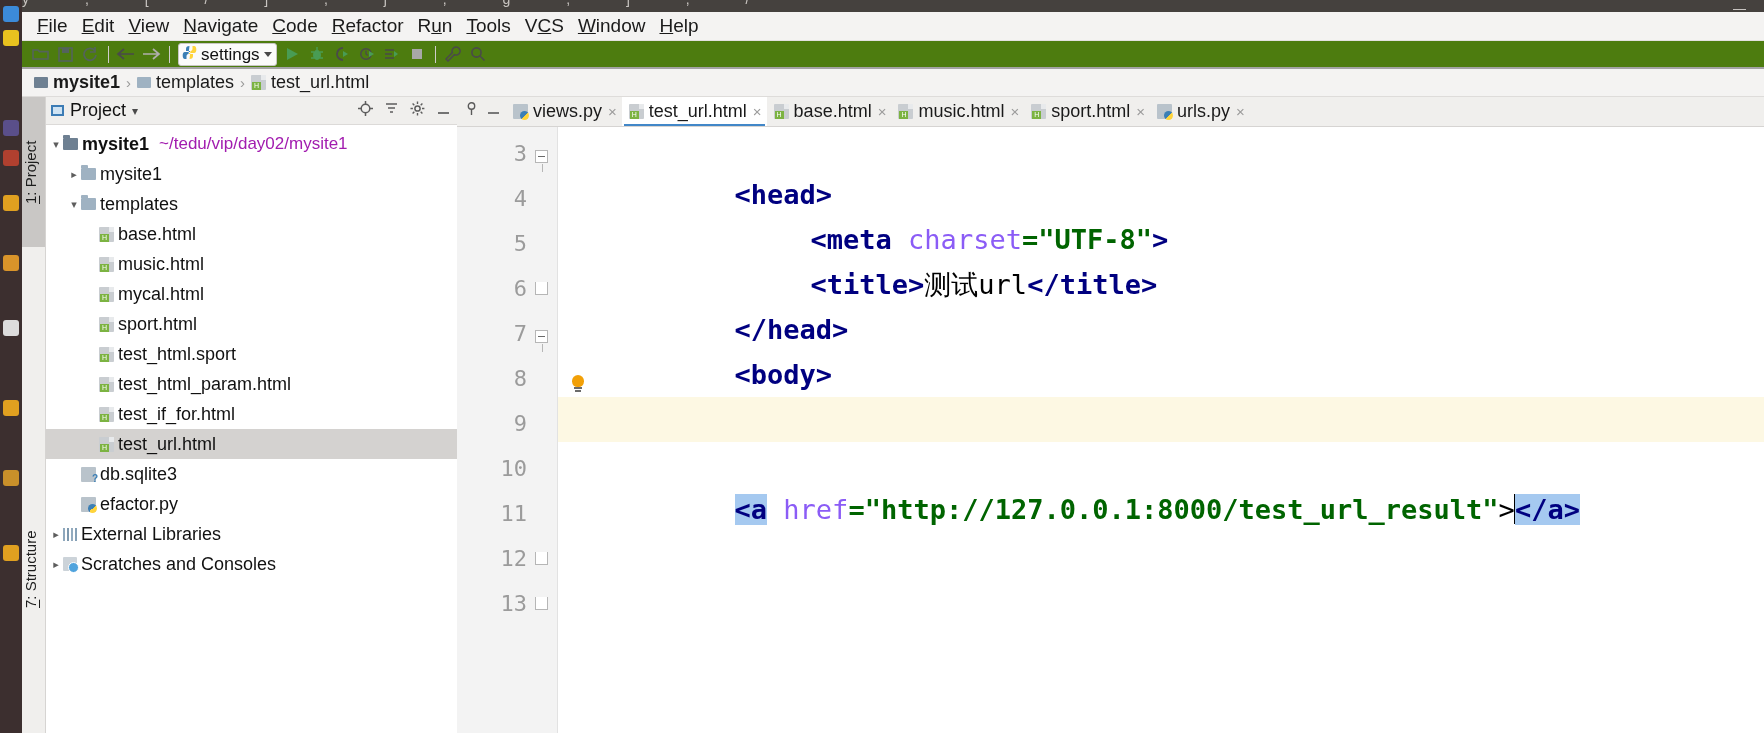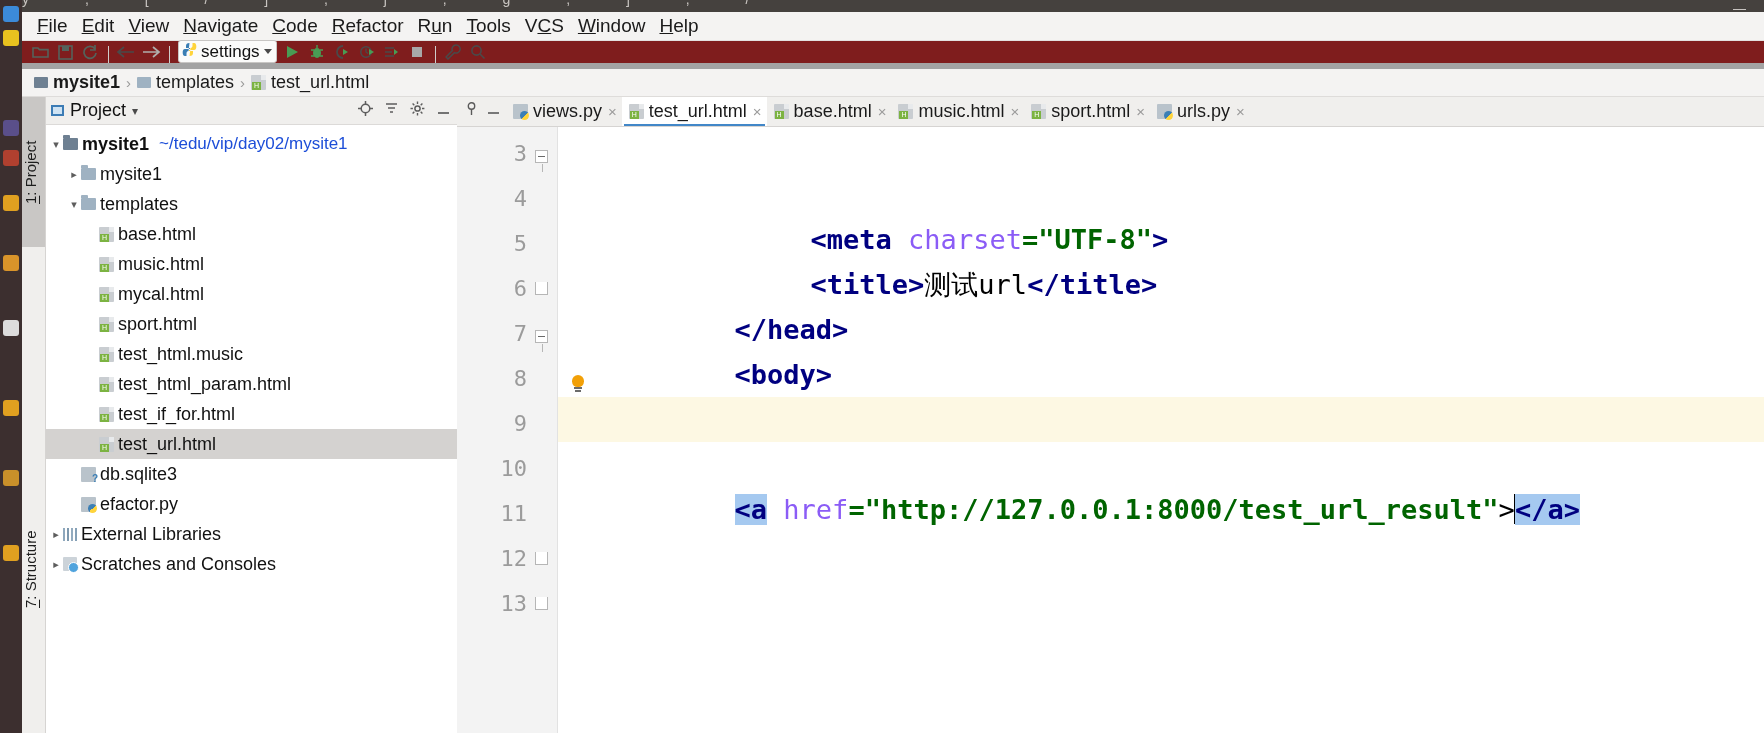--- a/index.html
+++ b/index.html
@@ -42,22 +42,22 @@
   }
   .menuitem{
     font-size:19px;color:#1a1a1a;padding:0 7px;line-height:28px;
     white-space:nowrap;cursor:default;
   }
   .menuitem u{text-decoration:underline;}
 
   
   .toolbar{
     position:absolute;left:22px;top:41px;width:1742px;height:28px;
-    background:#7f1d1d;border-bottom:6px solid #a3a3a3;
-    display:flex;align-items:flex-end;padding-left:6px;box-sizing:border-box;
+    background:#4d7c0f;border-bottom:2px solid #a3a3a3;
+    display:flex;align-items:center;padding-left:6px;box-sizing:border-box;
   }
   .tbtn{
     width:24px;height:22px;display:flex;align-items:center;justify-content:center;
     margin-right:1px;color:#555;
   }
   .tsep{width:1px;height:17px;background:#cfcdcb;margin:0 5px;}
   .runcfg{
     display:flex;align-items:center;height:21px;border:1px solid #c8c6c4;
     border-radius:3px;background:#fbfbfa;padding:0 4px 0 3px;margin:0 3px;
   }
@@ -106,21 +106,21 @@
   .row{
     display:flex;align-items:center;height:30px;white-space:nowrap;padding-left:4px;
   }
   .row.sel{background:#d4d2d0;}
   .arrow{
     width:14px;display:inline-block;text-align:center;color:#5d5d5d;font-size:11px;
     flex:0 0 14px;
   }
   .lbl{margin-left:4px;}
   .lbl.bold{font-weight:bold;}
-  .path{color:#1d4ed8;margin-left:10px;font-size:17px;}
+  .path{color:#a21caf;margin-left:10px;font-size:17px;}
 
   
   .ico{flex:0 0 auto;display:inline-block;position:relative;}
   .ico-folder{width:15px;height:12px;background:#7a8b99;border-radius:1px;}
   .ico-folder.b{background:#6e8092;}
   .ico-folder.lt{background:#9fb2c2;}
   .ico-folder::before{
     content:"";position:absolute;left:0;top:-3px;width:7px;height:3px;
     background:inherit;border-radius:1px 1px 0 0;
   }
@@ -466,21 +466,21 @@
       <div class="row" style="padding-left:54px;">
         <span class="ico ico-html"></span>
         <span class="lbl">mycal.html</span>
       </div>
       <div class="row" style="padding-left:54px;">
         <span class="ico ico-html"></span>
         <span class="lbl">sport.html</span>
       </div>
       <div class="row" style="padding-left:54px;">
         <span class="ico ico-html"></span>
-        <span class="lbl">test_html.music</span>
+        <span class="lbl">test_html.sport</span>
       </div>
       <div class="row" style="padding-left:54px;">
         <span class="ico ico-html"></span>
         <span class="lbl">test_html_param.html</span>
       </div>
       <div class="row" style="padding-left:54px;">
         <span class="ico ico-html"></span>
         <span class="lbl">test_if_for.html</span>
       </div>
       <div class="row sel" style="padding-left:54px;">
@@ -586,20 +586,23 @@
         <div class="fold" style="top:425px;">
           <span class="fdown"></span>
         </div>
         <div class="fold" style="top:470px;">
           <span class="fdown"></span>
         </div>
       </div>
 
       <div class="codebody">
 
+        <div class="cline" style="top:0px;">
+          <span class="tok-tag">&lt;head&gt;</span>
+        </div>
 
         <div class="cline" style="top:45px;padding-left:90px;">
           <span class="tok-tag">&lt;meta </span><span class="tok-attr">charset</span><span class="tok-val">=</span><span class="tok-val">"UTF-8"</span><span class="tok-tag">&gt;</span>
         </div>
 
         <div class="cline" style="top:135px;">
           <span class="tok-tag">&lt;/head&gt;</span>
         </div>
 
         <div class="cline" style="top:90px;padding-left:90px;">

